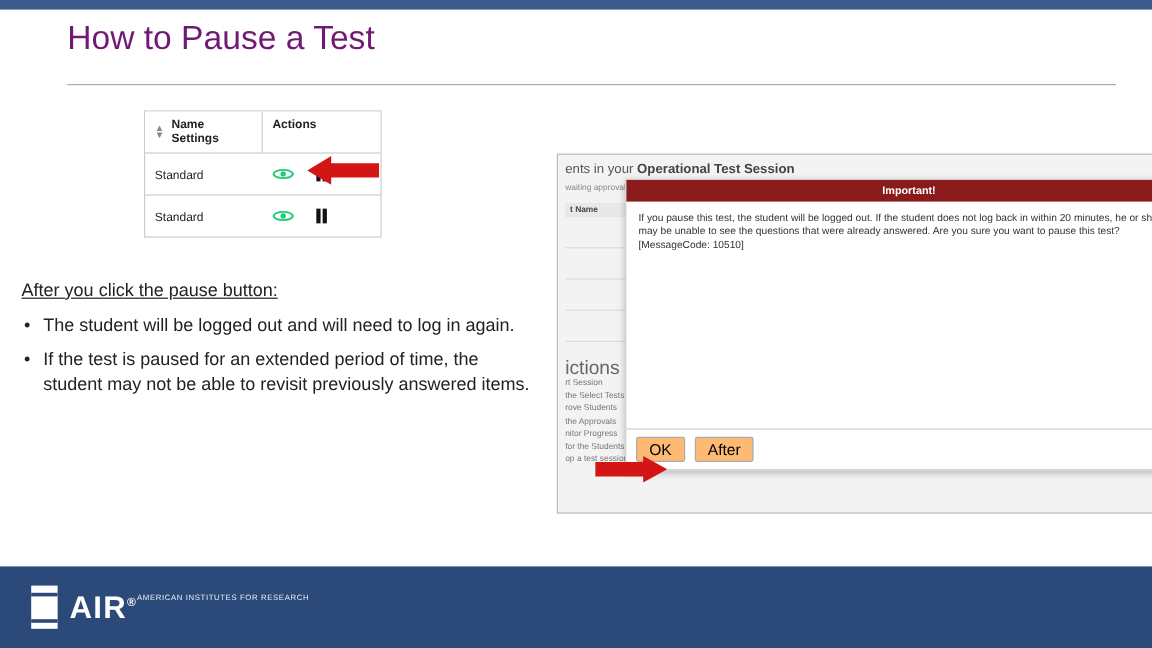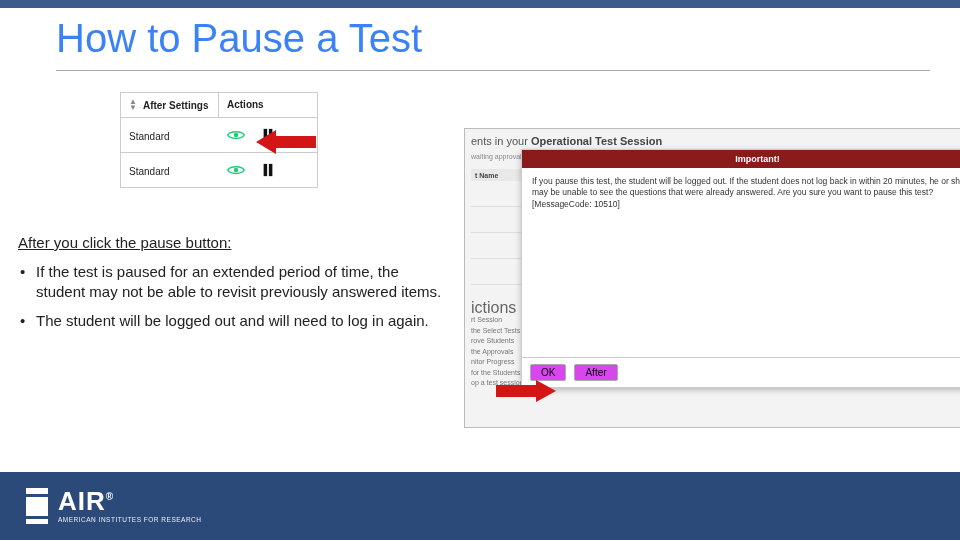--- a/index.html
+++ b/index.html
@@ -16,21 +16,21 @@
     width:960px; height:540px;
     font-family: Arial, Helvetica, sans-serif;
     background:#fff; color:#222;
     position:relative; overflow:hidden;
   }
   
   .topbar { position:absolute; top:0; left:0; right:0; height:8px; background:var(--blue); }
   
   .title {
     position:absolute; left:56px; top:16px;
-    font-size:40px; font-weight:400; color:#3b82f6;text-align:right;
+    font-size:28px; font-weight:400; color:#701a75;text-align:right;
   }
   .title-rule {
     position:absolute; left:56px; top:70px; right:30px;
     height:1px; background:#aaa;
   }
   
   .subhead {
     position:absolute; left:18px; top:234px;
     font-size:15px; text-decoration:underline; font-weight:400;
   }
@@ -117,60 +117,60 @@
     font-size:9px; padding:4px 8px;text-align:center;
   }
   .modal .m-body {
     padding:8px 10px; font-size:8.5px; color:#333; line-height:1.35;
     min-height:190px; border-bottom:1px solid var(--border);
   }
   .modal .m-foot {
     padding:6px 8px; display:flex; gap:8px; align-items:center;
   }
   .modal .btn {
-    font-size:10px; padding:2px 10px;
-    background:#d946ef; border:1px solid #aaa; border-radius:2px; cursor:pointer;text-align:center;
+    font-size:13px; padding:2px 10px;
+    background:#fdba74; border:1px solid #aaa; border-radius:2px; cursor:pointer;text-align:center;
   }
   .arrow2 {
     position:absolute; left:496px; top:380px; width:60px; height:22px;
   }
 
   
   .footer {
     position:absolute; left:0; right:0; bottom:0; height:68px;
     background:var(--darkblue);
     display:flex; align-items:center; padding-left:26px;
   }
   .logo { display:flex; align-items:center; gap:10px; color:#fff; }
   .logo .col {
     width:22px; height:36px; background:#fff; position:relative;
   }
   .logo .col::before, .logo .col::after {
     content:""; position:absolute; left:0; right:0; background:var(--darkblue);
   }
   .logo .col::before { top:6px; height:3px; }
   .logo .col::after  { top:28px; height:3px; }
-  .logo .txt { display:flex; flex-direction:column; line-height:1; }
+  .logo .txt { display:flex; flex-direction:row; line-height:1; }
   .logo .txt .big { font-size:26px; font-weight:600; letter-spacing:1px;}
   .logo .txt .small { font-size:6.5px; letter-spacing:0.5px; margin-top:3px; color:#e9eef7;}
   .logo .reg { font-size:10px; vertical-align:super; }
 </style>
 </head>
 <body>
 
 <div class="topbar"></div>
 
 <div class="title">How to Pause a Test</div>
 <div class="title-rule"></div>
 
 <div class="shot1">
   <div class="hdr">
     <div class="c c1">
       <span class="sort-ic">▲<br>▼</span>
-      <span>After Settings</span>
+      <span>Name Settings</span>
     </div>
     <div class="c c2">Actions</div>
   </div>
   <div class="row">
     <div class="c c1">Standard</div>
     <div class="c c2">
       <span class="eye">
         <svg viewBox="0 0 24 16">
             <path fill="none" stroke="#2c7" stroke-width="2" d="M1 8c3-6 19-6 22 0-3 6-19 6-22 0z"></path>
             <circle cx="12" cy="8" r="3" fill="#2c7"></circle>
@@ -202,22 +202,22 @@
     </div>
   </div>
 </div>
 
 <svg class="arrow-red" viewBox="0 0 60 24">
   <polygon points="0,12 20,0 20,6 60,6 60,18 20,18 20,24" fill="#d31515"></polygon>
 </svg>
 
 <div class="subhead">After you click the pause button:</div>
 <ul class="bullets">
+  <li>The student will be logged out and will need to log in again.</li>
   <li>If the test is paused for an extended period of time, the student may not be able to revisit previously answered items.</li>
-  <li>The student will be logged out and will need to log in again.</li>
 </ul>
 
 <div class="shot2">
   <div class="bg-title">
     <span>ents in your </span><span class="opname">Operational Test Session</span>
   </div>
   <div class="bg-sub">waiting approval</div>
   <div class="bg-count">0</div>
   <div class="tag">
     <span class="dot"></span>

